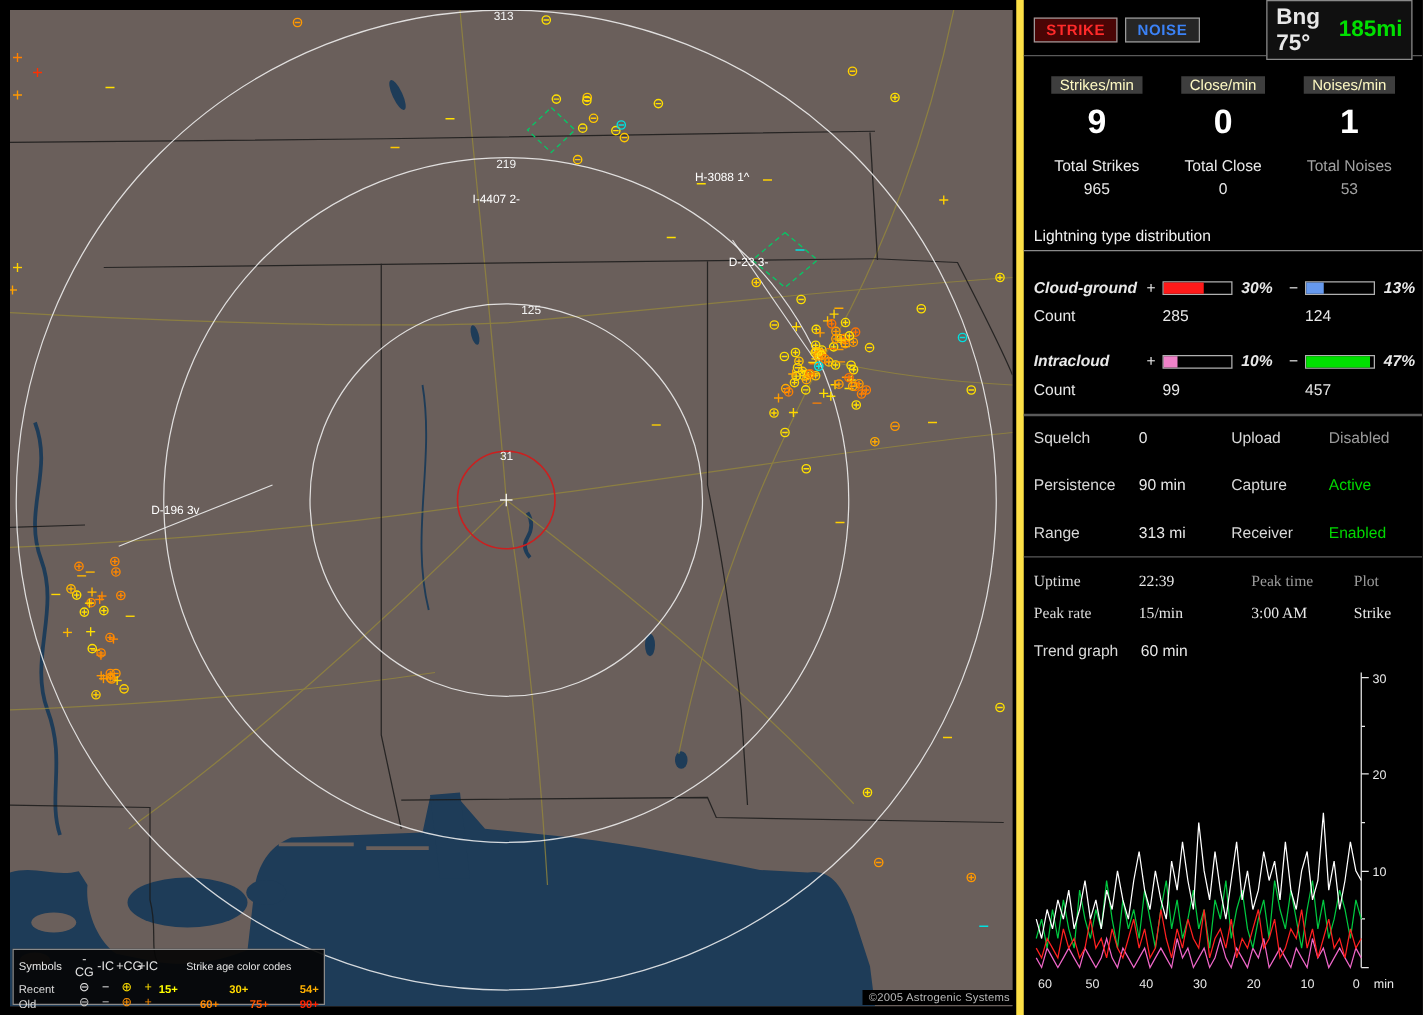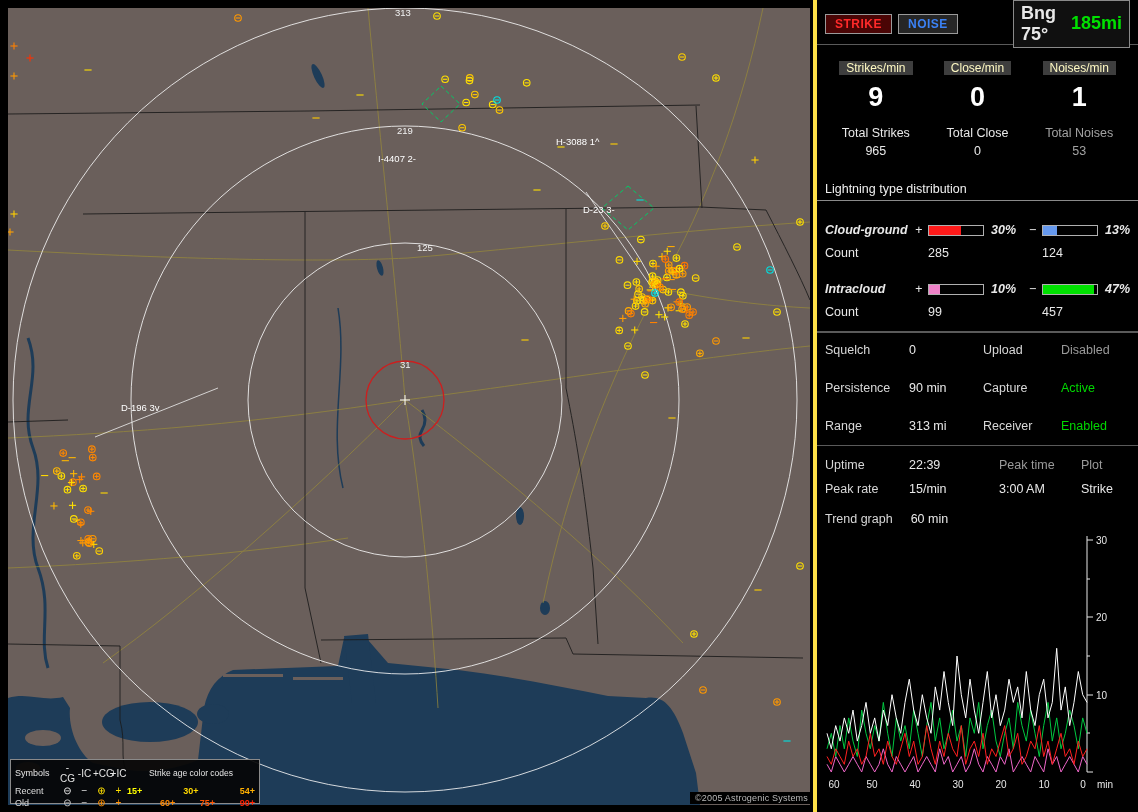--- a/index.html
+++ b/index.html
@@ -19,21 +19,21 @@
             background:rgba(5,5,5,.92); border:1px solid #8a8a8a; color:#ddd;
             font-size:9px; padding:2px 4px; }
   .legend-grid { display:grid; grid-template-columns:44px 17px 17px 17px 17px 1fr; align-items:center; row-gap:1px; }
   .legend-grid .hdr { color:#e5e5e5; }
   .legend-age-title { text-align:center; font-size:8.5px; color:#e5e5e5; }
   .legend-sym { text-align:center; font-size:10px; line-height:11px; }
   .legend-ages { display:flex; justify-content:space-between; font-weight:bold; }
 
   
   .panel { position:absolute; left:813px; top:0; width:325px; height:812px; background:#000;
-           border-left:4px solid #fde047; padding:0 8px; color:#e8e8e8; font-size:12.5px; }
+           border-left:6px solid #fde047; padding:0 8px; color:#e8e8e8; font-size:12.5px; }
   .sep { border-top:1px solid #5a5a5a; margin:0 -8px; }
 
   .topbar { margin-top:13px; display:flex; align-items:center; gap:6px; height:21px; }
   .ind { border:1px solid #9a9a9a; font-weight:bold; font-size:12px; padding:2px 9px; letter-spacing:.5px; }
   .ind-strike { background:#4a0505; color:#ff2a2a; }
   .ind-noise  { background:#262626; color:#3b82f6; }
   .bng-box { margin-left:auto; width:117px; border:1px solid #8a8a8a; background:#101010;
              display:flex; justify-content:space-between; align-items:center; padding:2px 7px;
              font-weight:bold; font-size:18px; }
   .bng-box .dist { color:#00e000; }
@@ -59,21 +59,21 @@
 
   .datetime { margin-top:12px; padding:7px 0 8px 0; color:#00e000; font-weight:bold; font-size:15px; }
   .sep-tight { margin:0 -8px; border-top:1px solid #5a5a5a; }
 
   .status-grid { margin-top:10px; display:grid; grid-template-columns:84px 74px 78px 73px;
                  row-gap:24px; }
   .v-disabled { color:#9a9a9a; }
   .v-active { color:#00d800; }
   .sep4 { margin-top:12px; }
 
-  .session-grid { margin-top:12px; display:grid; grid-template-columns:84px 90px 82px 53px; row-gap:10px; }
+  .session-grid { margin-top:12px; display:grid; grid-template-columns:84px 90px 82px 53px; row-gap:10px;font-family:Liberation Serif, serif; }
   .gray { color:#9a9a9a; }
   .lbl { color:#d8d8d8; }
 
   .trend-row { margin-top:16px; display:flex; gap:18px; }
   .trend-chart { margin-top:6px; }
   .trend-chart text { font-family:"Liberation Sans", sans-serif; font-size:10px; fill:#e8e8e8; }
 
   
   .ring-label { font-family:"Liberation Sans", sans-serif; font-size:9.5px; fill:#f2f2f2; }
   .cell-label { font-family:"Liberation Sans", sans-serif; font-size:9.5px; fill:#ffffff; }

